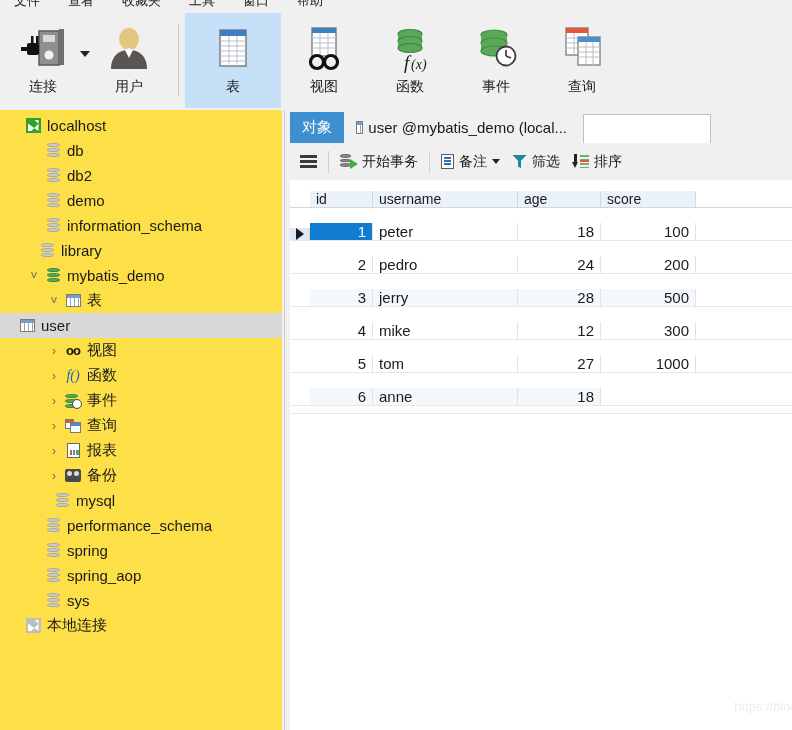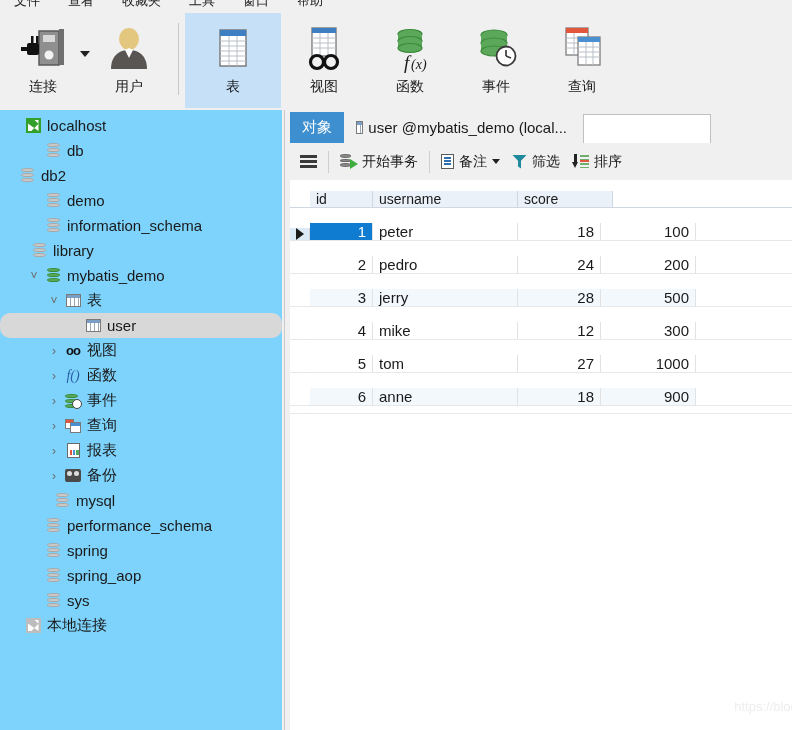--- a/index.html
+++ b/index.html
@@ -39,21 +39,21 @@
   .rb-sep { width: 1px; height: 72px; background: #c8c8c8; margin: 10px 6px 0 6px; }
   .rb-caret {
     position: absolute; right: -4px; top: 38px;
     width: 0; height: 0; border-left: 5px solid transparent;
     border-right: 5px solid transparent; border-top: 6px solid #222;
   }
 
   
   .sidebar {
     position: absolute; top: 110px; left: 0; width: 282px; height: 620px;
-    background: #7dd3fc; overflow: hidden;
+    background: #fde047; overflow: hidden;
   }
   .vdivider {
     position: absolute; top: 110px; left: 282px; width: 3px; height: 620px;
     background: #f0f0f0; border-right: 1px solid #c9c9c9;
   }
   .main {
     position: absolute; top: 110px; left: 290px; width: 606px; height: 620px;
     background: #ffffff;
   }
 
@@ -389,21 +389,21 @@
           <span class="twist"></span>
           <span class="tico">
             <span class="ic-db">
               <i></i>
               <i></i>
               <i></i>
             </span>
           </span>
           <span class="tlbl">db</span>
         </div>
-        <div class="tnode" style="">
+        <div class="tnode" style="padding-left: 26px;">
           <span class="twist"></span>
           <span class="tico">
             <span class="ic-db">
               <i></i>
               <i></i>
               <i></i>
             </span>
           </span>
           <span class="tlbl">db2</span>
         </div>
@@ -422,21 +422,21 @@
           <span class="twist"></span>
           <span class="tico">
             <span class="ic-db">
               <i></i>
               <i></i>
               <i></i>
             </span>
           </span>
           <span class="tlbl">information_schema</span>
         </div>
-        <div class="tnode" style="padding-left: 12px;">
+        <div class="tnode" style="padding-left: 20px;">
           <span class="twist"></span>
           <span class="tico">
             <span class="ic-db">
               <i></i>
               <i></i>
               <i></i>
             </span>
           </span>
           <span class="tlbl">library</span>
         </div>
@@ -451,21 +451,21 @@
           </span>
           <span class="tlbl">mybatis_demo</span>
         </div>
         <div class="tnode" style="padding-left: 46px;">
           <span class="twist">˅</span>
           <span class="tico">
             <span class="ic-grid"></span>
           </span>
           <span class="tlbl">表</span>
         </div>
-        <div class="tnode sel" style="padding-left: 66px; border-radius: 10px;">
+        <div class="tnode sel" style="">
           <span class="twist"></span>
           <span class="tico">
             <span class="ic-grid"></span>
           </span>
           <span class="tlbl">user</span>
         </div>
         <div class="tnode" style="padding-left: 46px;">
           <span class="twist">›</span>
           <span class="tico">
             <span class="ic-glass">oo</span>
@@ -641,20 +641,21 @@
         </span>
         <span>排序</span>
       </div>
     </div>
 
     <div class="grid" id="grid">
         <div class="grow head">
           <div class="gcell c-sel"></div>
           <div class="gcell c-id" style="justify-content:flex-start">id</div>
           <div class="gcell c-user" style="justify-content:flex-start">username</div>
+          <div class="gcell c-age" style="justify-content:flex-start">age</div>
           <div class="gcell c-score" style="justify-content:flex-start">score</div>
           <div class="gcell c-pad"></div>
         </div>
         <div class="grow">
           <div class="gcell c-sel cur">
             <span class="rowmark"></span>
           </div>
           <div class="gcell c-id selected">1</div>
           <div class="gcell c-user">peter</div>
           <div class="gcell c-age">18</div>
@@ -691,21 +692,20 @@
           <div class="gcell c-user">tom</div>
           <div class="gcell c-age">27</div>
           <div class="gcell c-score">1000</div>
           <div class="gcell c-pad"></div>
         </div>
         <div class="grow alt">
           <div class="gcell c-sel"></div>
           <div class="gcell c-id">6</div>
           <div class="gcell c-user">anne</div>
           <div class="gcell c-age">18</div>
-          <div class="gcell c-score">900</div>
           <div class="gcell c-pad"></div>
         </div>
         <div class="grow" style="height: 8px;">
           <div class="gcell c-sel"></div>
           <div class="gcell c-pad" style="border-right:none"></div>
         </div>
       </div>
 
     <div class="annot-box" style="border-color: rgb(232, 134, 42);"></div>
     <div class="annot-lbl">改后</div>

